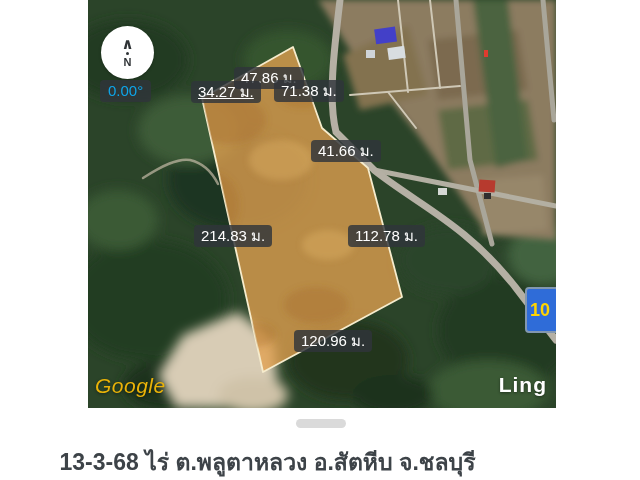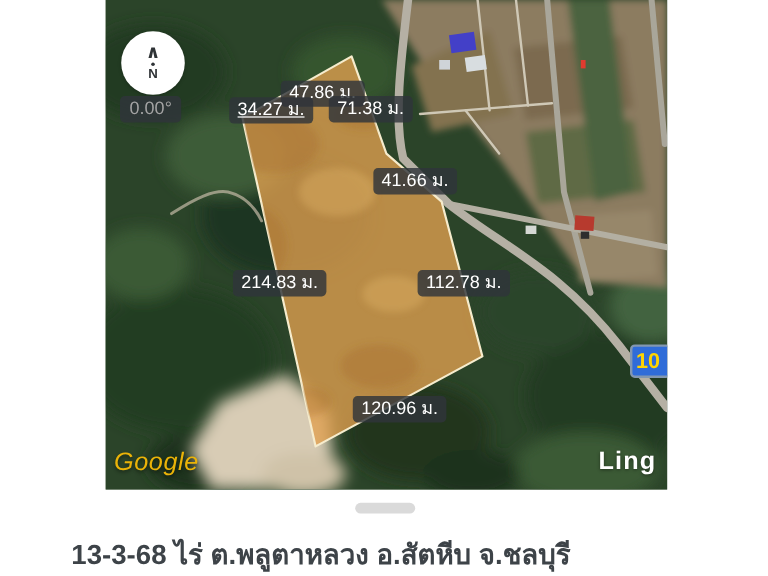--- a/index.html
+++ b/index.html
@@ -14,38 +14,38 @@
   .mlabel{position:absolute;background:rgba(47,52,58,0.82);color:#ffffff;font-size:15px;
           line-height:19px;padding:1px 7px 2px;border-radius:4px;white-space:nowrap;}
   .m0{left:146px;top:53px;margin-top:14px;}
   .m1{left:103px;top:81px;text-decoration:underline;}
   .m2{left:186px;top:80px;}
   .m3{left:223px;top:140px;}
   .m4{left:106px;top:225px;}
   .m5{left:260px;top:225px;}
   .m6{left:206px;top:330px;}
 
-  .rotation{position:absolute;left:12px;top:80px;background:rgba(47,52,58,0.82);color:#a3a3a3;
+  .rotation{position:absolute;left:12px;top:80px;background:rgba(47,52,58,0.82);color:#0ea5e9;
             font-size:15px;line-height:19px;padding:1px 8px 2px;border-radius:4px;}
 
   
   .compass{position:absolute;left:13px;top:26px;width:53px;height:53px;border-radius:50%;
            background:#ffffff;box-shadow:0 1px 3px rgba(0,0,0,0.25);
            display:flex;flex-direction:column;align-items:center;justify-content:center;}
   .compass .chev{font-size:15px;font-weight:bold;color:#2f3336;line-height:13px;}
   .compass .dot{width:3px;height:3px;border-radius:50%;background:#2f3336;margin:2px 0;}
   .compass .nletter{font-size:11px;font-weight:bold;color:#2f3336;line-height:11px;}
 
   
   .watermark{position:absolute;left:115px;top:185px;width:200px;text-align:center;
              font-size:21px;font-weight:bold;color:rgba(105,96,82,0.62);
              text-shadow:0 1px 1px rgba(255,235,200,0.35);white-space:nowrap;}
 
   
-  .route-badge{position:absolute;left:437px;top:287px;width:34px;height:28px;
+  .route-badge{position:absolute;left:437px;top:287px;width:34px;height:46px;
                background:#2f6cd8;border:2px solid #8297b0;border-radius:4px;
                box-sizing:border-box;display:flex;align-items:center;justify-content:flex-start;
                padding-left:3px;color:#ffd400;font-size:18px;font-weight:bold;}
 
   .google-logo{position:absolute;left:7px;top:374px;color:#eab308;font-size:21px;
                font-weight:500;letter-spacing:0.5px;text-shadow:0 1px 3px rgba(0,0,0,0.45);font-style:italic;}
   .ling-label{position:absolute;right:9px;top:373px;color:#ffffff;font-size:21px;
               font-weight:bold;letter-spacing:1px;text-shadow:0 1px 3px rgba(0,0,0,0.45);}
 
   

